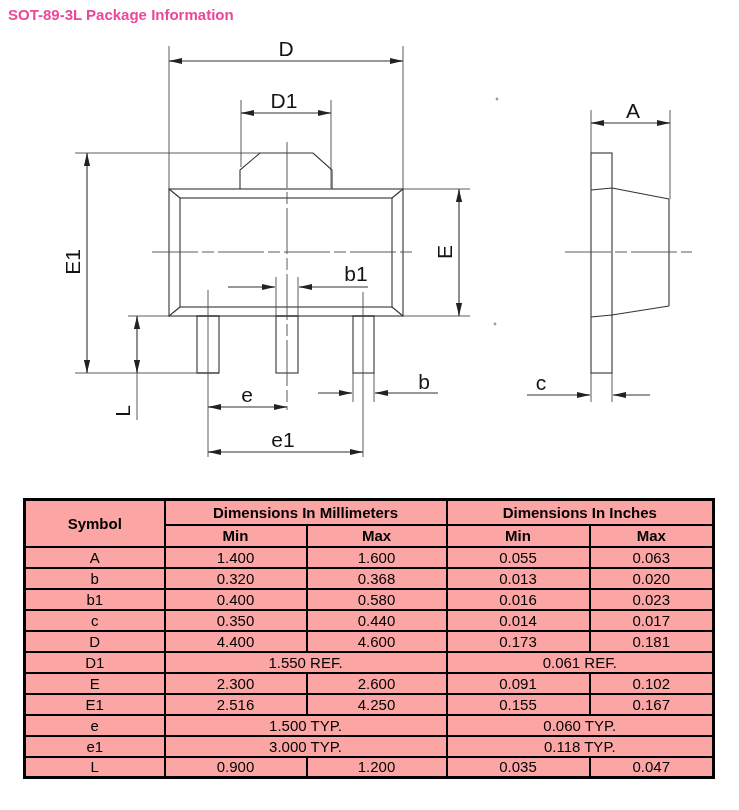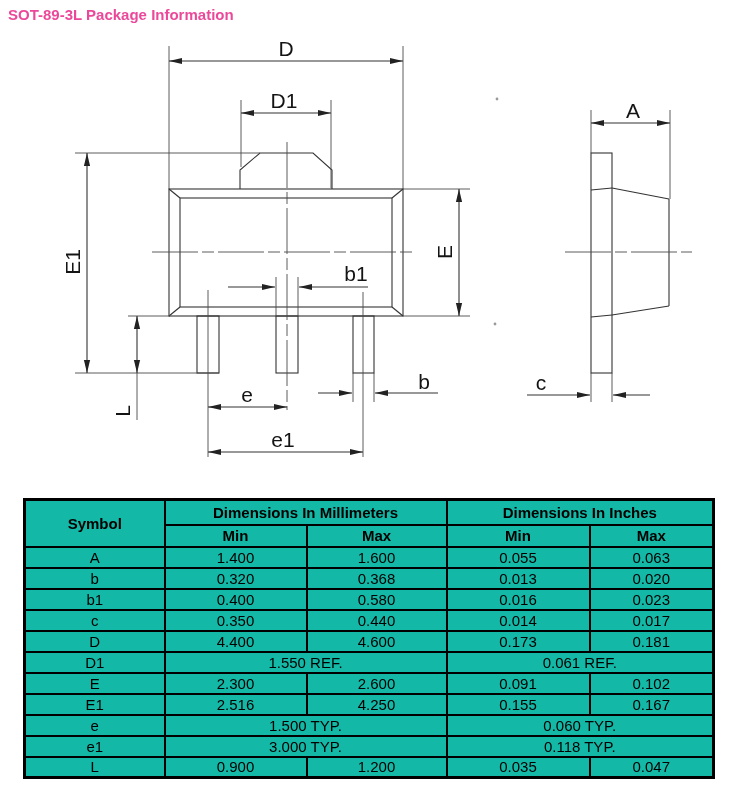--- a/index.html
+++ b/index.html
@@ -7,21 +7,21 @@
         font-family:"Liberation Sans","DejaVu Sans",sans-serif;}
   .title{position:absolute;left:8px;top:6px;font-size:15px;font-weight:bold;color:#ec4899;}
   svg{position:absolute;left:0;top:0;}
   svg line, svg rect, svg path, svg polyline{stroke:#333;stroke-width:1.1;fill:none;}
   svg .thin{stroke:#4a4a4a;stroke-width:0.9;}
   svg .cl{stroke:#4a4a4a;stroke-width:0.9;stroke-dasharray:46 4 12 4;}
   svg text{fill:#141414;font-family:"Liberation Sans","DejaVu Sans",sans-serif;
            font-size:21px;stroke:none;}
   svg .speck{fill:#9a9a9a;stroke:none;}
   table.dim{position:absolute;left:23px;top:498px;width:689px;border-collapse:collapse;
-            table-layout:fixed;text-align:center;font-size:15px;color:#000;background:#14b8a6;
+            table-layout:fixed;text-align:center;font-size:15px;color:#000;background:#fca5a5;
             border:3px solid #000;}
   table.dim th,table.dim td{border:2px solid #000;padding:0;vertical-align:middle;
             overflow:hidden;white-space:nowrap;}
   table.dim th{font-weight:bold;}
   tr.hdr1{height:25px;} tr.hdr2{height:22px;padding-left:40px;} tr.data{height:21px;}
 </style>
 </head>
 <body>
 
 <div class="page">

